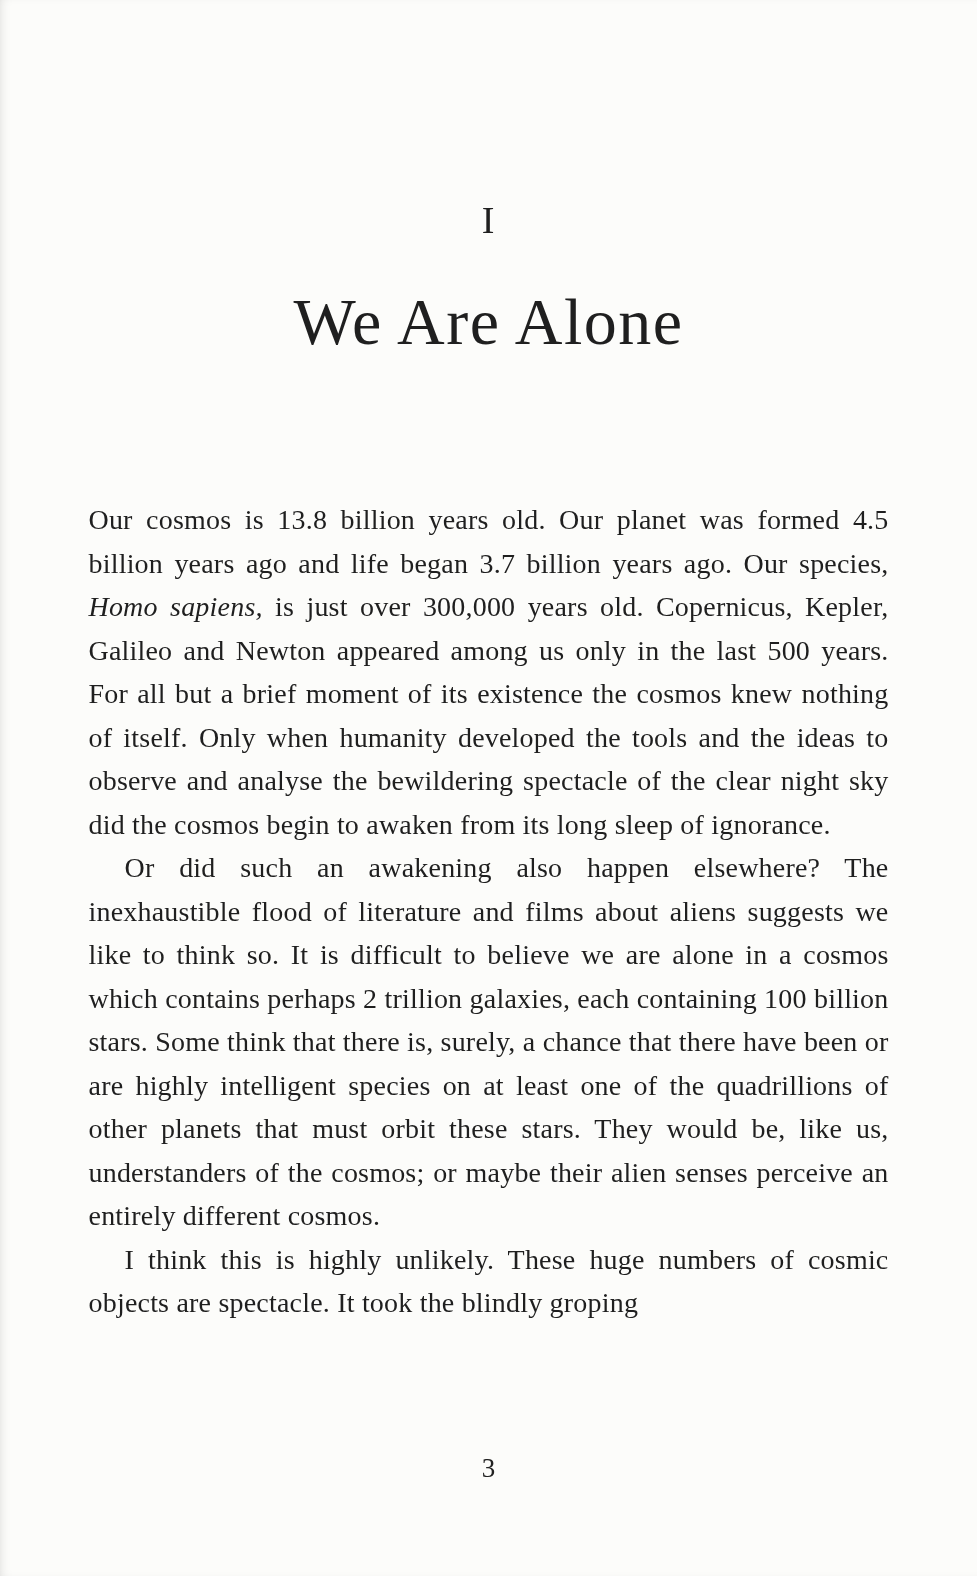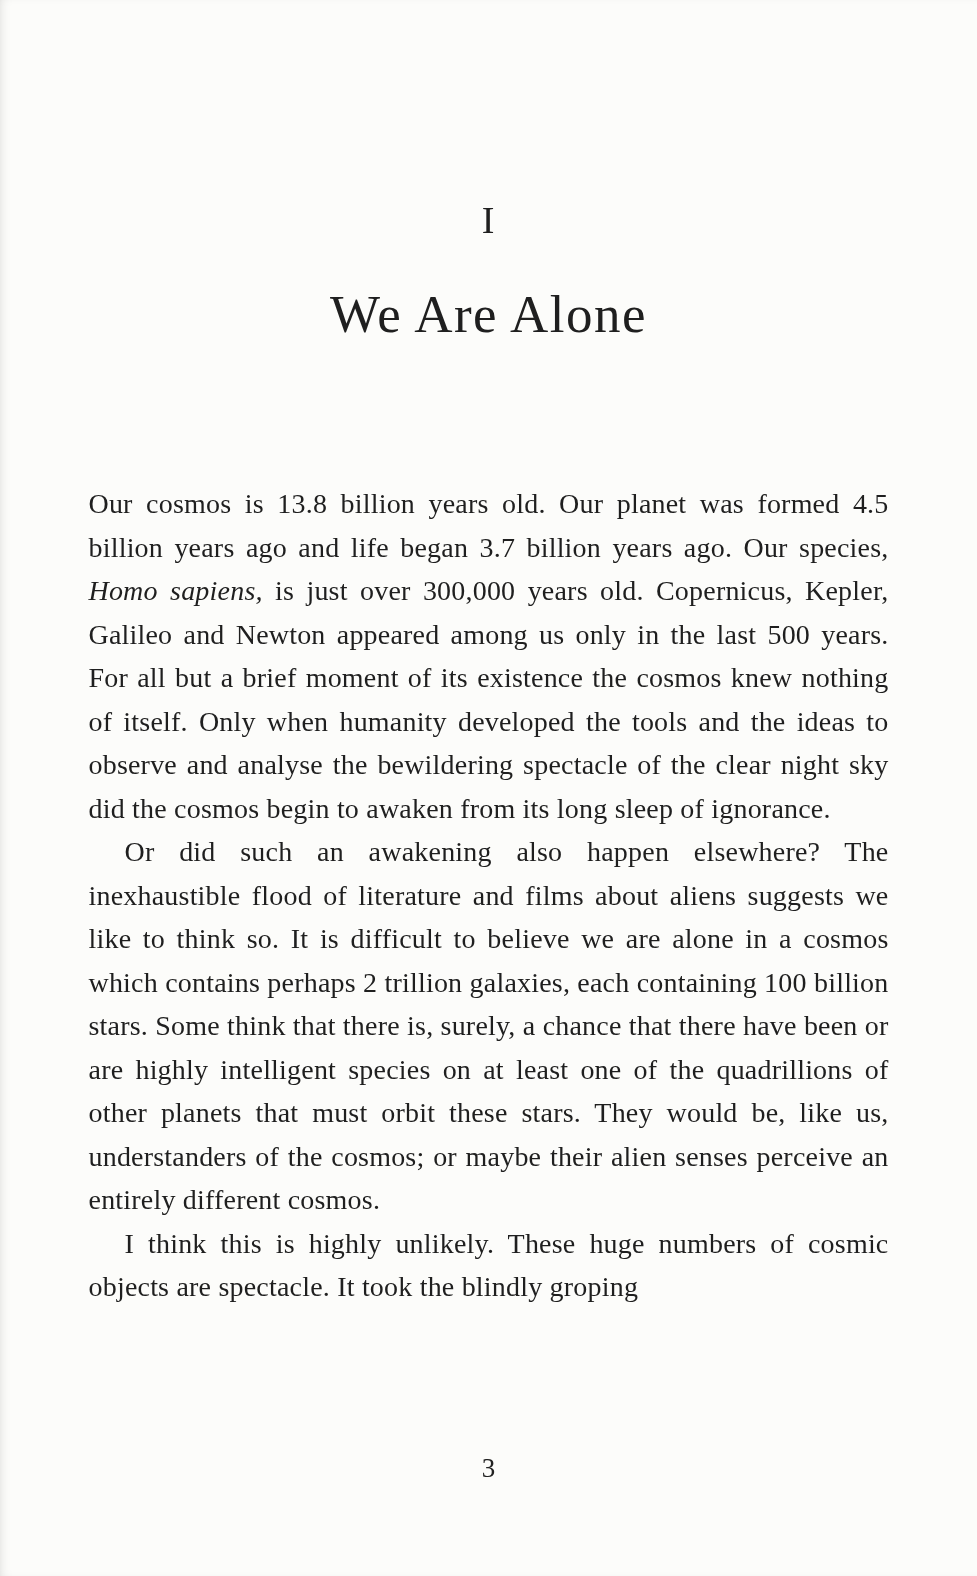--- a/index.html
+++ b/index.html
@@ -21,21 +21,21 @@
   .chapter-number {
     padding-top: 198px;
     text-align: center;
     font-size: 38px;
     font-weight: 400;
     letter-spacing: 1px;
   }
   .chapter-title {
     margin-top: 42px;
     text-align: center;
-    font-size: 53px;
+    font-size: 66px;
     font-weight: 400;
     letter-spacing: 1.5px;
   }
   .body-text {
     margin: 138px auto 0 auto;
     width: 800px;
     font-size: 28px;
     line-height: 43.5px;
     text-align: justify;
     letter-spacing: 0.2px;

